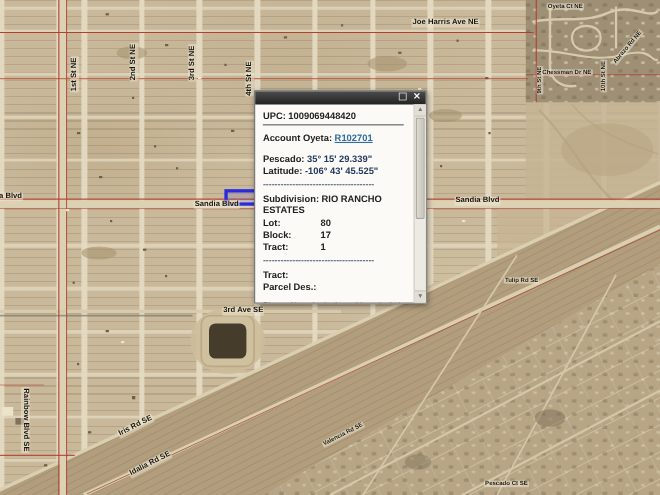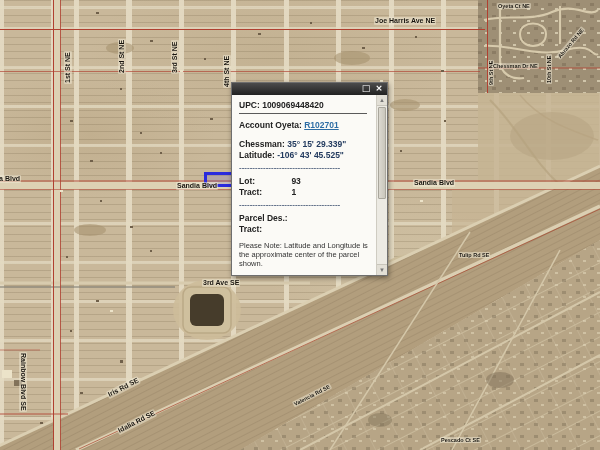--- a/index.html
+++ b/index.html
@@ -239,47 +239,55 @@
       </div>
       <div class="hr"></div>
 
       <div class="row">
         <span>Account Oyeta:</span>
         <span class="link">R102701</span>
       </div>
       <div class="spacer"></div>
 
       <div class="row">
-        <span>Chessman:</span>
+        <span>Pescado:</span>
         <span class="coord">35° 15' 29.339"</span>
       </div>
       <div class="row">
         <span>Latitude:</span>
         <span class="coord">-106° 43' 45.525"</span>
       </div>
 
       <div class="divider">--------------------------------------</div>
 
+      <div class="row">
+        <span>Subdivision:</span>
+        <span>RIO RANCHO ESTATES</span>
+      </div>
       <div class="row kv">
         <span class="k">Lot:</span>
-        <span>93</span>
+        <span>80</span>
+      </div>
+      <div class="row kv">
+        <span class="k">Block:</span>
+        <span>17</span>
       </div>
       <div class="row kv">
         <span class="k">Tract:</span>
         <span>1</span>
       </div>
 
       <div class="divider">--------------------------------------</div>
 
       <div class="row">
+        <span>Tract:</span>
+        <span></span>
+      </div>
+      <div class="row">
         <span>Parcel Des.:</span>
-        <span></span>
-      </div>
-      <div class="row">
-        <span>Tract:</span>
         <span></span>
       </div>
 
       <div class="note">Please Note: Latitude and Longitude is the approximate center of the parcel shown.</div>
     </div>
 
     <div class="sb">
       <div class="sb-btn sb-up">▲</div>
       <div class="sb-thumb"></div>
       <div class="sb-btn sb-down">▼</div>

